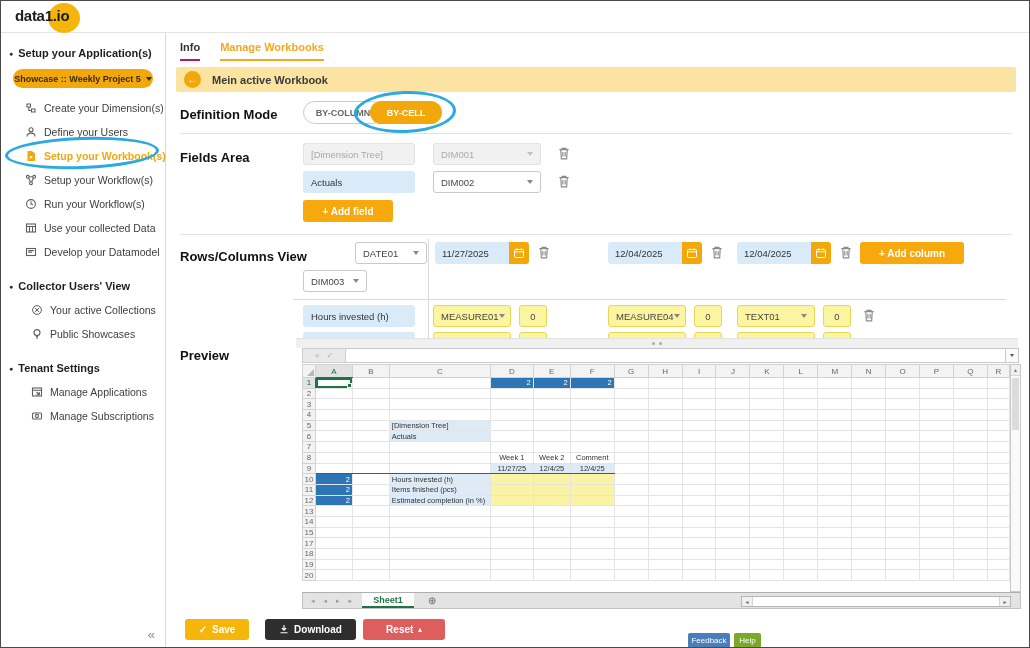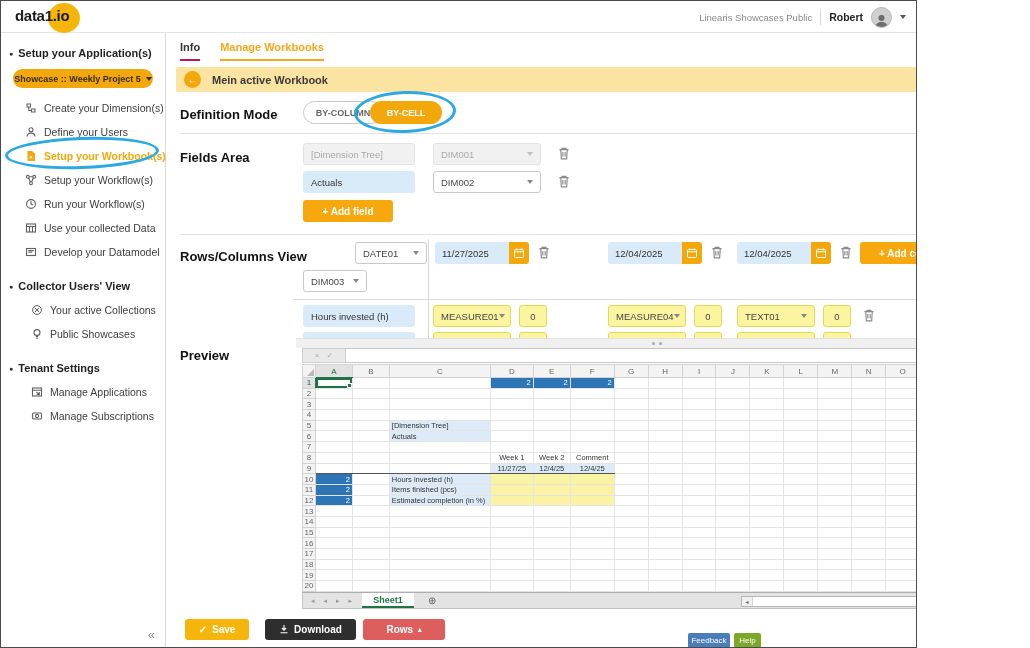--- a/index.html
+++ b/index.html
@@ -1,18 +1,18 @@
 <!DOCTYPE html>
 <html><head>
 <meta charset="utf-8">
 <style>
   *{box-sizing:border-box;margin:0;padding:0}
   html,body{background:#fff}
   body{font-family:"Liberation Sans",sans-serif;-webkit-font-smoothing:antialiased}
-  .page{position:relative;width:917px;height:648px;border:1px solid #4a4a4a;background:#fff;overflow:hidden}
+  .page{position:relative;width:1030px;height:648px;border:1px solid #4a4a4a;background:#fff;overflow:hidden}
 
   
   .topbar{position:relative;height:32px;border-bottom:1px solid #e3e3e3;background:#fff;z-index:5}
   .logo{position:absolute;left:14px;top:6px;z-index:2}
   .logo-circle{position:absolute;left:33px;top:-4px;width:32px;height:30px;border-radius:50%;background:#F5B50A;z-index:0}
   .logo-text{position:relative;z-index:1;font-size:15px;font-weight:bold;color:#1b1b1b;letter-spacing:-.3px}
   .top-right{position:absolute;right:10px;top:0;height:32px;display:flex;align-items:center;gap:8px}
   .workspace{font-size:9.5px;color:#8a8a8a}
   .top-sep{width:1px;height:16px;background:#d7d7d7}
   .username{font-size:10.5px;font-weight:bold;color:#222}
@@ -130,32 +130,20 @@
 </style>
 </head>
 <body>
 
 <div class="page">
 
   <div class="topbar">
     <div class="logo">
       <span class="logo-circle"></span>
       <span class="logo-text">data1.io</span>
-    </div>
-    <div class="top-right">
-      <span class="workspace">Linearis Showcases Public</span>
-      <span class="top-sep"></span>
-      <span class="username">Robert</span>
-      <span class="avatar">
-        <svg width="15" height="13" viewBox="0 0 15 13">
-            <circle cx="7.5" cy="4" r="3" fill="#6d6d6d"></circle>
-            <path d="M1.5 13c0-3.3 2.7-5 6-5s6 1.7 6 5z" fill="#6d6d6d"></path>
-          </svg>
-      </span>
-      <span class="tri-down"></span>
     </div>
   </div>
 
   <div class="content">
 
     <div class="sidebar">
       <div class="s-header">
         <span class="s-bullet">●</span>
         <span>Setup your Application(s)</span>
       </div>
@@ -784,41 +772,20 @@
                 <td class="" style="text-align:left"></td>
                 <td class="" style="text-align:left"></td>
                 <td class="" style="text-align:left"></td>
                 <td class="" style="text-align:left"></td>
                 <td class="" style="text-align:left"></td>
                 <td class="" style="text-align:left"></td>
                 <td class="" style="text-align:left"></td>
                 <td class="" style="text-align:left"></td>
               </tr>
               <tr>
-                <th class="rh">16</th>
-                <td class="" style="text-align:left"></td>
-                <td class="" style="text-align:left"></td>
-                <td class="" style="text-align:left"></td>
-                <td class="" style="text-align:left"></td>
-                <td class="" style="text-align:left"></td>
-                <td class="" style="text-align:left"></td>
-                <td class="" style="text-align:left"></td>
-                <td class="" style="text-align:left"></td>
-                <td class="" style="text-align:left"></td>
-                <td class="" style="text-align:left"></td>
-                <td class="" style="text-align:left"></td>
-                <td class="" style="text-align:left"></td>
-                <td class="" style="text-align:left"></td>
-                <td class="" style="text-align:left"></td>
-                <td class="" style="text-align:left"></td>
-                <td class="" style="text-align:left"></td>
-                <td class="" style="text-align:left"></td>
-                <td class="" style="text-align:left"></td>
-              </tr>
-              <tr>
                 <th class="rh">17</th>
                 <td class="" style="text-align:left"></td>
                 <td class="" style="text-align:left"></td>
                 <td class="" style="text-align:left"></td>
                 <td class="" style="text-align:left"></td>
                 <td class="" style="text-align:left"></td>
                 <td class="" style="text-align:left"></td>
                 <td class="" style="text-align:left"></td>
                 <td class="" style="text-align:left"></td>
                 <td class="" style="text-align:left"></td>
@@ -923,21 +890,21 @@
         <span>✓</span>
         <span>Save</span>
       </button>
       <button class="fbtn download">
         <span><svg width="10" height="10" viewBox="0 0 10 10" fill="none" stroke="#fff" stroke-width="1.1">
               <path d="M5 1v4.8M2.9 4L5 6.1 7.1 4M1.5 8.7h7"></path>
             </svg></span>
         <span>Download</span>
       </button>
       <button class="fbtn reset">
-        <span>Rows</span>
+        <span>Reset</span>
         <span style="font-size:7px">▴</span>
       </button>
       <div class="tag feedback">Feedback</div>
       <div class="tag help">Help</div>
 
     </div>
   </div>
 </div>
 
 </body></html>

